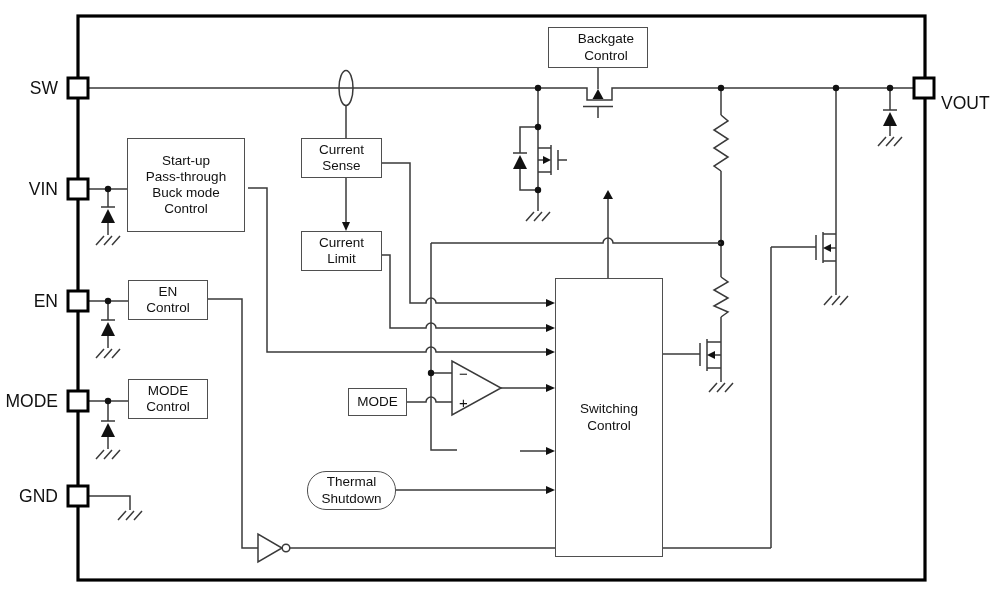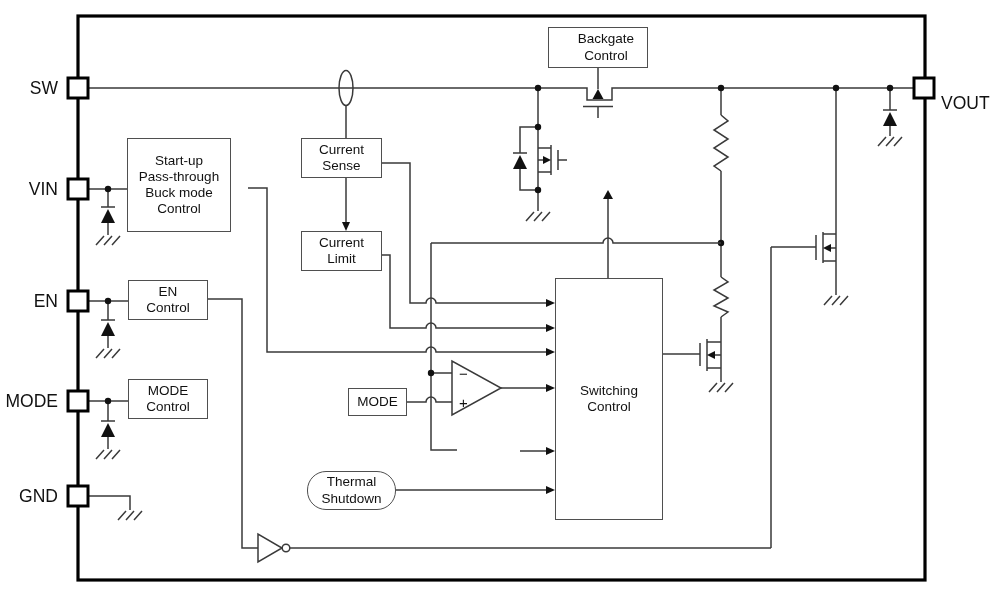--- a/index.html
+++ b/index.html
@@ -222,36 +222,36 @@
       <rect x="914" y="78" width="20" height="20"></rect>
     </g>
 
     <text x="459" y="379" font-size="15" fill="#111" stroke="none" font-family="Liberation Sans, DejaVu Sans, sans-serif">−</text>
     <text x="459" y="408" font-size="15" fill="#111" stroke="none" font-family="Liberation Sans, DejaVu Sans, sans-serif">+</text>
   </g>
 </svg>
 
 <div class="blk" style="left:548px;top:27px;width:100px;height:41px;padding-left:16px;"><span>Backgate
 Control</span></div>
-<div class="blk" style="left:127px;top:138px;width:104px;height:94px;"><span>Start-up
+<div class="blk" style="left:127px;top:138px;width:118px;height:94px;"><span>Start-up
 Pass-through
 Buck mode
 Control</span></div>
 <div class="blk" style="left:128px;top:280px;width:80px;height:40px;"><span>EN
 Control</span></div>
 <div class="blk" style="left:128px;top:379px;width:80px;height:40px;"><span>MODE
 Control</span></div>
 <div class="blk" style="left:301px;top:138px;width:81px;height:40px;"><span>Current
 Sense</span></div>
 <div class="blk" style="left:301px;top:231px;width:81px;height:40px;"><span>Current
 Limit</span></div>
 <div class="blk" style="left:348px;top:388px;width:59px;height:28px;"><span>MODE</span></div>
 <div class="blk" style="left:307px;top:471px;width:89px;height:39px;border-radius:19px;"><span>Thermal
 Shutdown</span></div>
-<div class="blk" style="left:555px;top:278px;width:108px;height:242px;"><span>Switching
+<div class="blk" style="left:555px;top:278px;width:108px;height:279px;"><span>Switching
 Control</span></div>
 
 <div class="pin-label pl-left" style="top:77px;">SW</div>
 <div class="pin-label pl-left" style="top:178px;">VIN</div>
 <div class="pin-label pl-left" style="top:290px;">EN</div>
 <div class="pin-label pl-left" style="top:390px;">MODE</div>
 <div class="pin-label pl-left" style="top:485px;">GND</div>
 <div class="pin-label pl-right" style="top:92px;">VOUT</div>
 
 </div>

